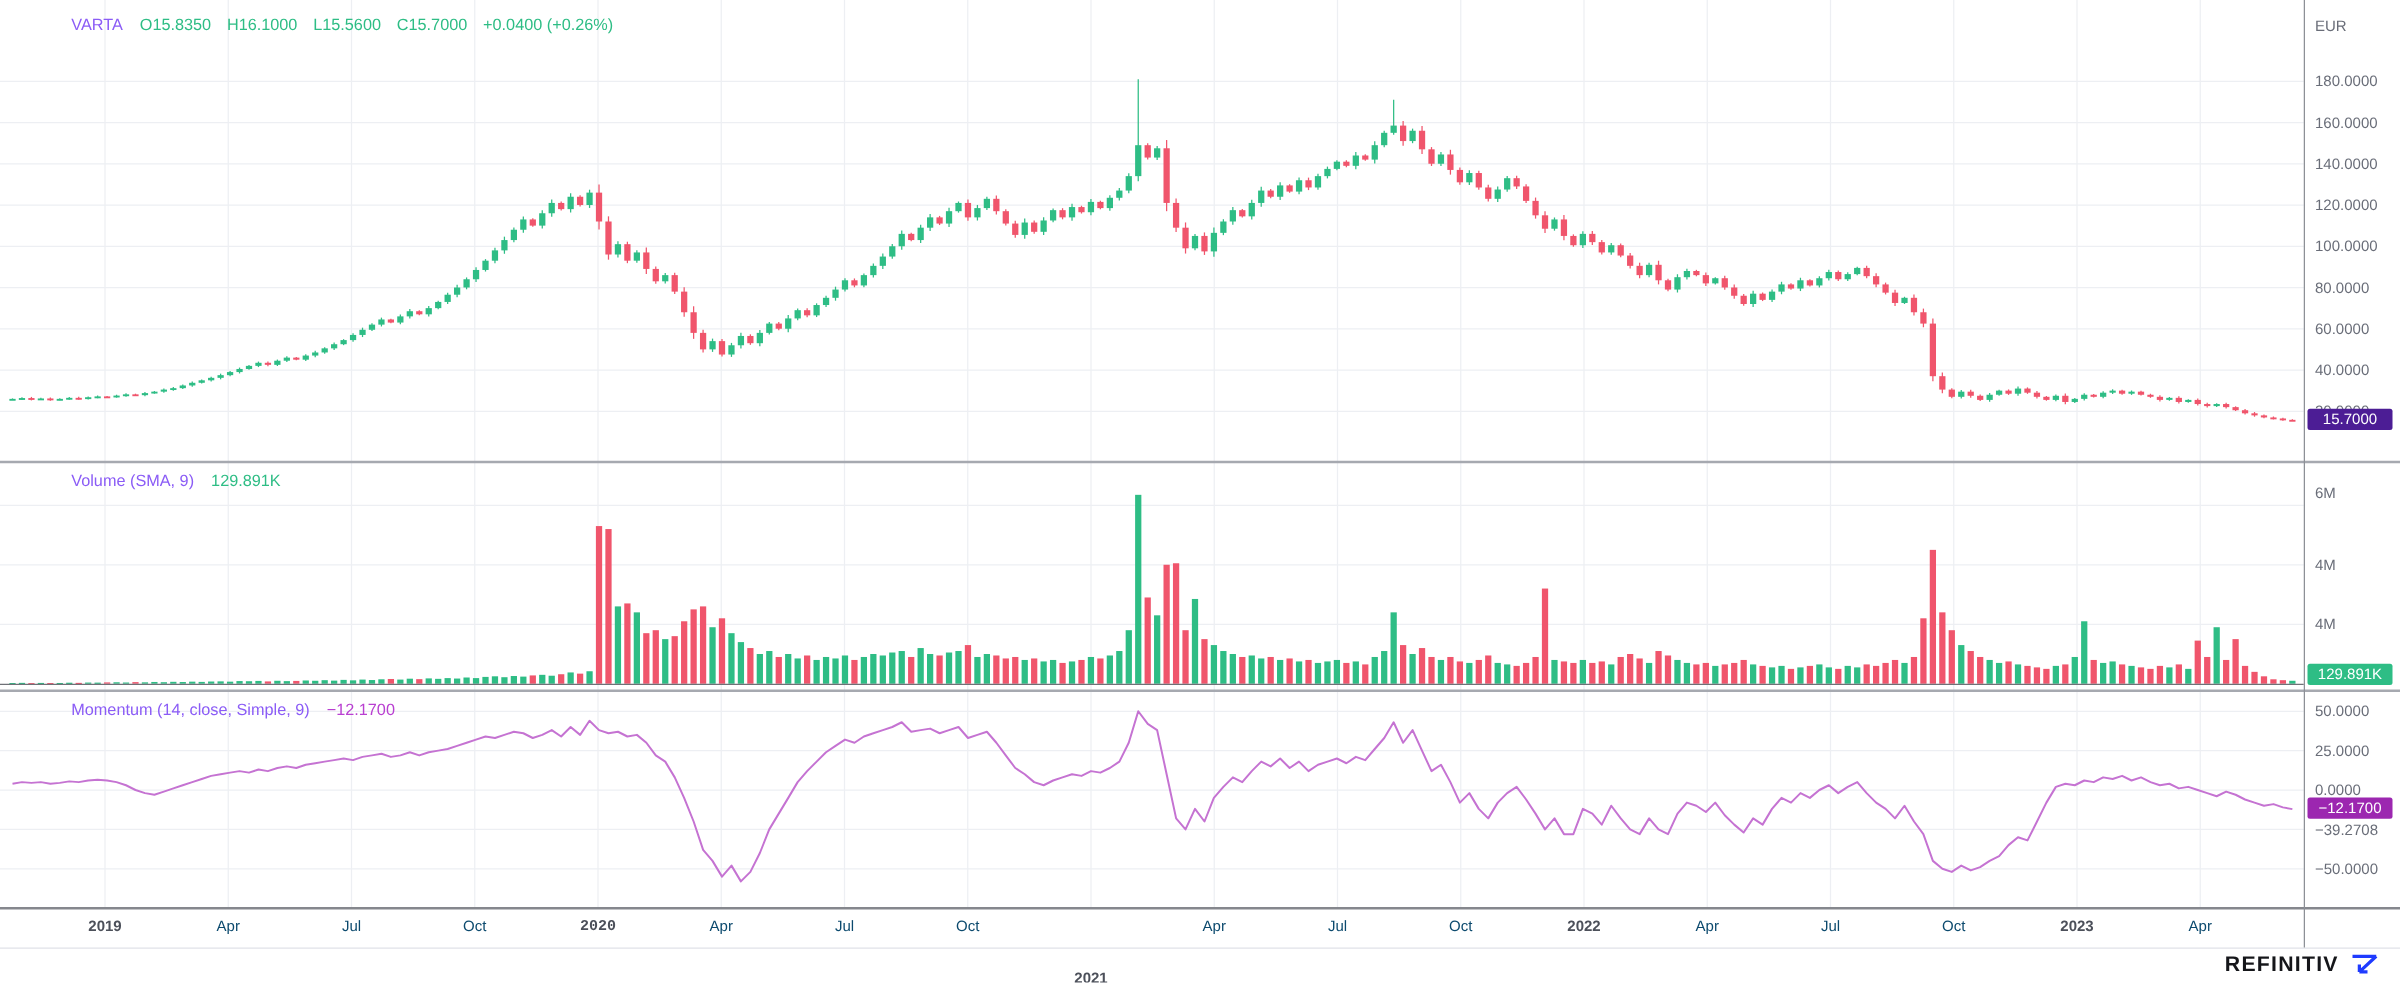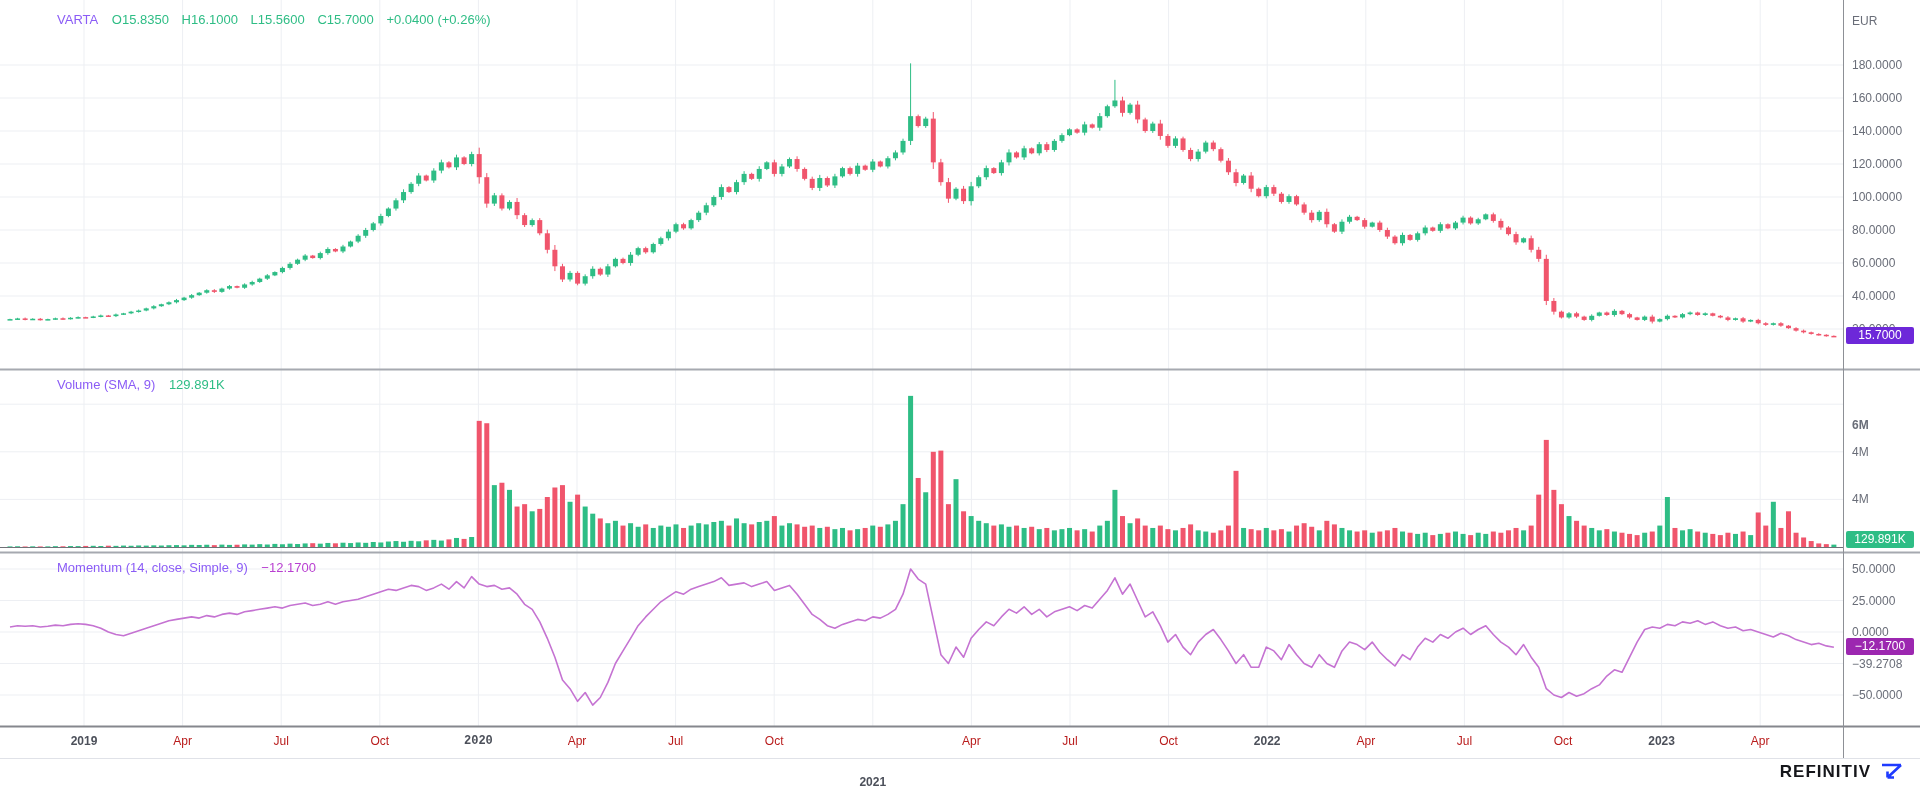--- a/index.html
+++ b/index.html
@@ -6,21 +6,21 @@
   body{width:1920px;height:786px;position:relative;overflow:hidden;
        font-family:"Liberation Sans","DejaVu Sans",sans-serif;}
   #chart-svg{position:absolute;left:0;top:0;}
   .legend{position:absolute;left:57px;font-size:13px;color:#555963;white-space:nowrap;z-index:5;}
   .legend .sym{color:#8b5cf6;margin-right:10px;}
   .legend .gval{color:#2ebd85;margin-right:9px;}
   .legend .pval{color:#b93fd1;}
   .tick{position:absolute;left:1852px;font-size:12px;color:#696d78;height:16px;line-height:16px;z-index:4;}
   .badge{position:absolute;left:1846px;min-width:56px;text-align:center;font-size:12px;
          color:#ffffff;padding:1px 6px 2px 6px;border-radius:2px;z-index:6;font-weight:500;}
-  .tlabel{position:absolute;top:734px;transform:translateX(-50%);font-size:12px;color:#b91c1c;z-index:4;}
+  .tlabel{position:absolute;top:734px;transform:translateX(-50%);font-size:12px;color:#0c4a6e;z-index:4;}
   .tlabel.year{font-weight:600;color:#4c505a;}
   #axis-currency{position:absolute;left:1852px;top:14px;font-size:12px;color:#696d78;z-index:4;}
   #branding{position:absolute;top:762px;right:16px;display:flex;align-items:center;gap:9px;z-index:5;}
   #branding .logo-text{font-size:17px;font-weight:700;letter-spacing:1px;color:#15161a;}
 </style>
 </head>
 <body>
 
 <svg id="chart-svg" width="1920" height="786">
     <line x1="84" y1="0" x2="84" y2="726" stroke="#edeff3" stroke-width="1"></line>
@@ -821,29 +821,29 @@
 <div id="axis-layer">
     <div class="tick" style="top: 57px;">180.0000</div>
     <div class="tick" style="top: 90px;">160.0000</div>
     <div class="tick" style="top: 123px;">140.0000</div>
     <div class="tick" style="top: 156px;">120.0000</div>
     <div class="tick" style="top: 189px;">100.0000</div>
     <div class="tick" style="top: 222px;">80.0000</div>
     <div class="tick" style="top: 255px;">60.0000</div>
     <div class="tick" style="top: 288px;">40.0000</div>
     <div class="tick" style="top: 321px;">20.0000</div>
-    <div class="tick" style="top: 417px; font-weight: bold;">6M</div>
+    <div class="tick" style="top: 386px;">6M</div>
     <div class="tick" style="top: 443.8px;">4M</div>
     <div class="tick" style="top: 491.4px;">4M</div>
     <div class="tick" style="top: 561px;">50.0000</div>
     <div class="tick" style="top: 592.5px;">25.0000</div>
     <div class="tick" style="top: 624px;">0.0000</div>
     <div class="tick" style="top: 655.5px;">−39.2708</div>
     <div class="tick" style="top: 687px;">−50.0000</div>
-    <div class="badge" style="top: 327.095px; background: #6d28d9;">15.7000</div>
+    <div class="badge" style="top: 327.095px; background: #4c1d95;">15.7000</div>
     <div class="badge" style="top: 530.909px; background: rgb(46, 189, 133);">129.891K</div>
     <div class="badge" style="top: 638.334px; background: rgb(156, 39, 176);">−12.1700</div>
   </div>
 <div id="time-layer">
     <div class="tlabel year" style="left: 84px;">2019</div>
     <div class="tlabel" style="left: 182.6px;">Apr</div>
     <div class="tlabel" style="left: 281.2px;">Jul</div>
     <div class="tlabel" style="left: 379.8px;">Oct</div>
     <div class="tlabel year" style="left: 478.4px; font-family: Liberation Mono, monospace;">2020</div>
     <div class="tlabel" style="left: 577px;">Apr</div>

